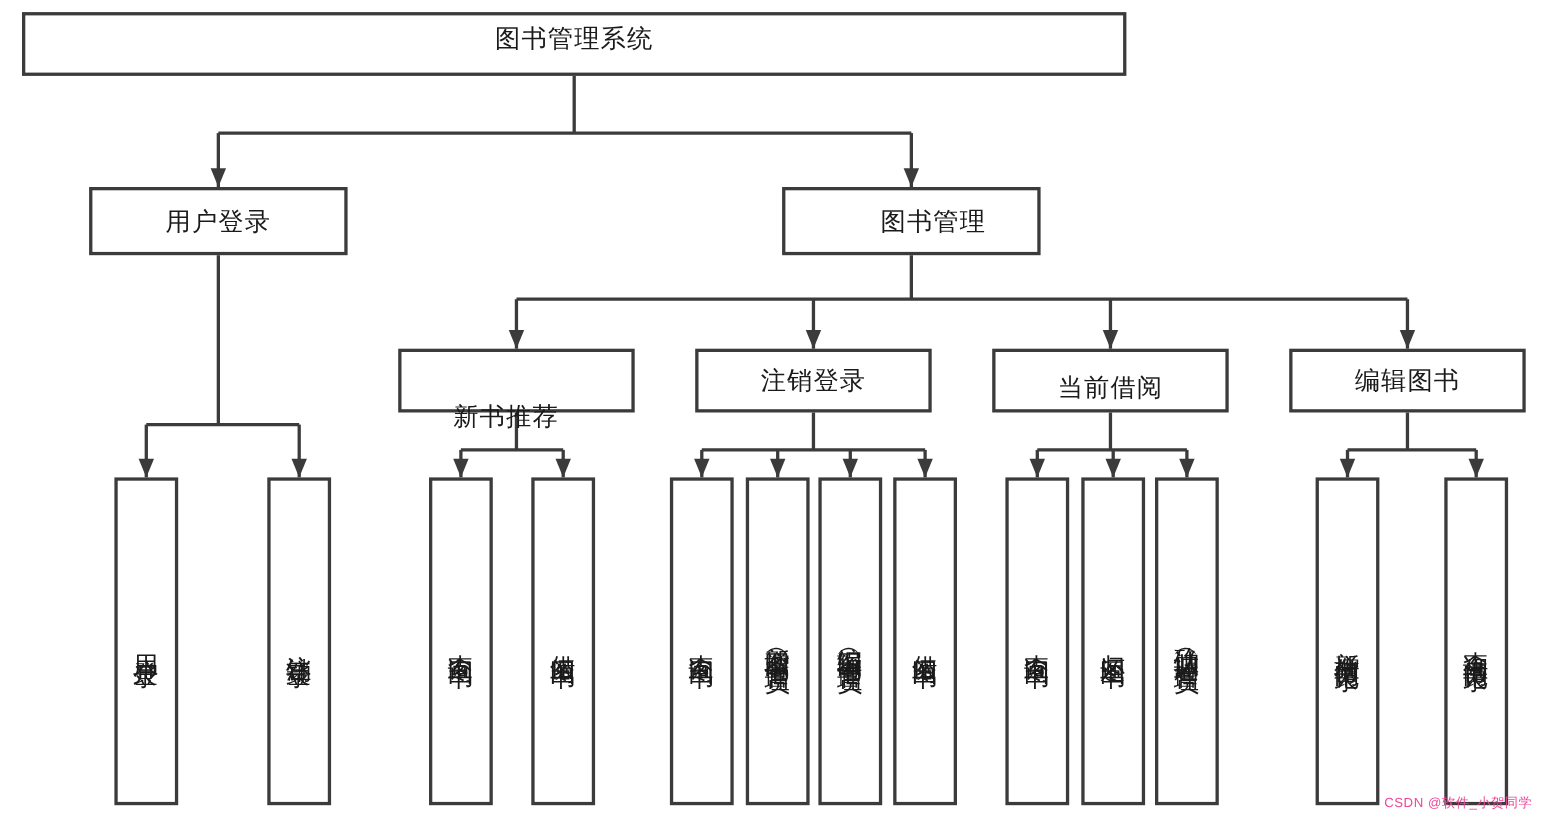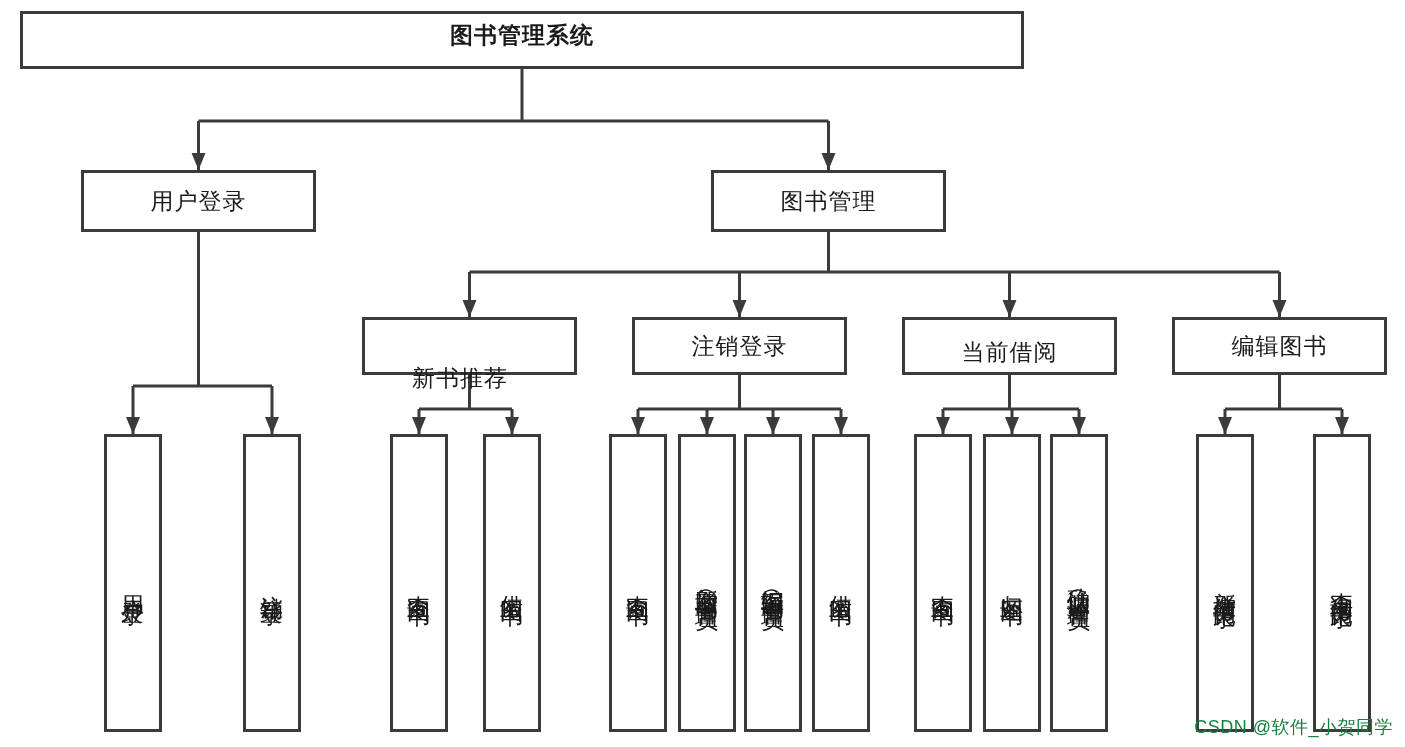--- a/index.html
+++ b/index.html
@@ -71,22 +71,22 @@
     font-size: 23px;
     color: #1a1a1a;
     white-space: nowrap;
     letter-spacing: 1px;
   }
   .watermark {
     position: absolute;
     right: 12px;
     bottom: 8px;
     font-family: "Liberation Sans", "DejaVu Sans", sans-serif;
-    font-size: 18px;
-    color: #15803d;
+    font-size: 12px;
+    color: #ec4899;
     letter-spacing: 0.5px;
     pointer-events: none;
   }
 </style>
 </head>
 <body>
 
 <div id="chart-root">
 
   <svg class="flow" viewBox="0 0 1405 747" xmlns="http://www.w3.org/2000/svg">
@@ -162,27 +162,27 @@
         <rect x="813.5" y="435.5" width="55" height="295" class="node-rect"></rect>
         <rect x="915.5" y="435.5" width="55" height="295" class="node-rect"></rect>
         <rect x="984.5" y="435.5" width="55" height="295" class="node-rect"></rect>
         <rect x="1051.5" y="435.5" width="55" height="295" class="node-rect"></rect>
         <rect x="1197.5" y="435.5" width="55" height="295" class="node-rect"></rect>
         <rect x="1314.5" y="435.5" width="55" height="295" class="node-rect"></rect>
       </g>
   </svg>
 
   <div id="labels">
-      <div class="hlabel-wrap" style="left: 20px; top: 11px; width: 1004px; height: 48px; font-weight: bold;">
+      <div class="hlabel-wrap" style="left: 20px; top: 11px; width: 1004px; height: 48px;">
         <div class="hlabel-text">图书管理系统</div>
       </div>
       <div class="hlabel-wrap" style="left: 81px; top: 170px; width: 235px; height: 62px;">
         <div class="hlabel-text">用户登录</div>
       </div>
-      <div class="hlabel-wrap" style="left: 711px; top: 170px; width: 235px; height: 62px;">
+      <div class="hlabel-wrap" style="left: 711px; top: 170px; width: 235px; height: 62px; padding-left: 20px;">
         <div class="hlabel-text">图书管理</div>
       </div>
       <div class="hlabel-wrap" style="left: 362px; top: 317px; width: 196px; height: 58px; margin-top: 32px;">
         <div class="hlabel-text">新书推荐</div>
       </div>
       <div class="hlabel-wrap" style="left: 632px; top: 317px; width: 215px; height: 58px;">
         <div class="hlabel-text">注销登录</div>
       </div>
       <div class="hlabel-wrap" style="left: 902px; top: 317px; width: 215px; height: 70px;">
         <div class="hlabel-text">当前借阅</div>

